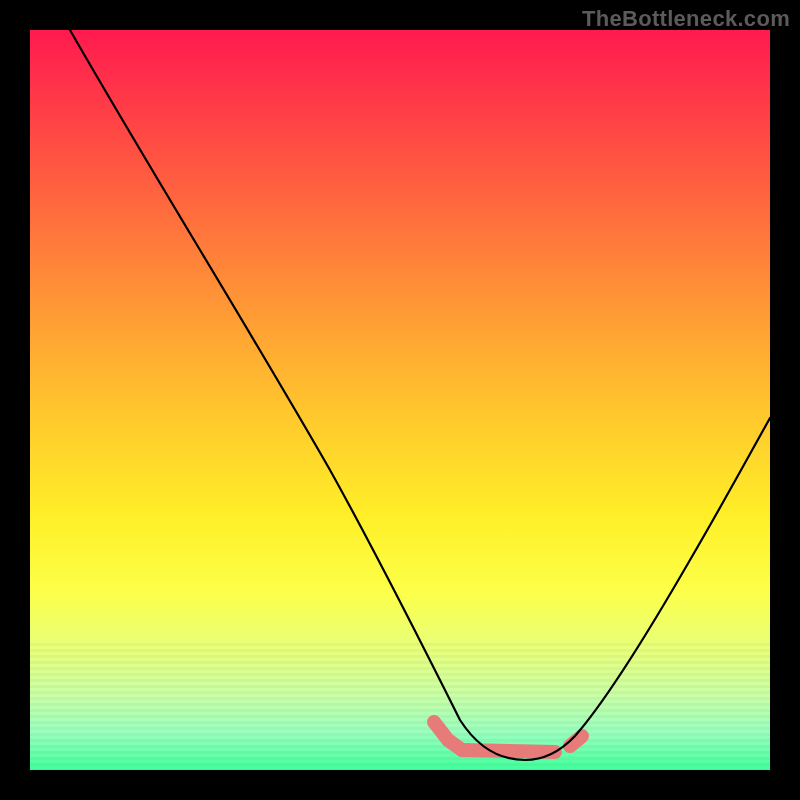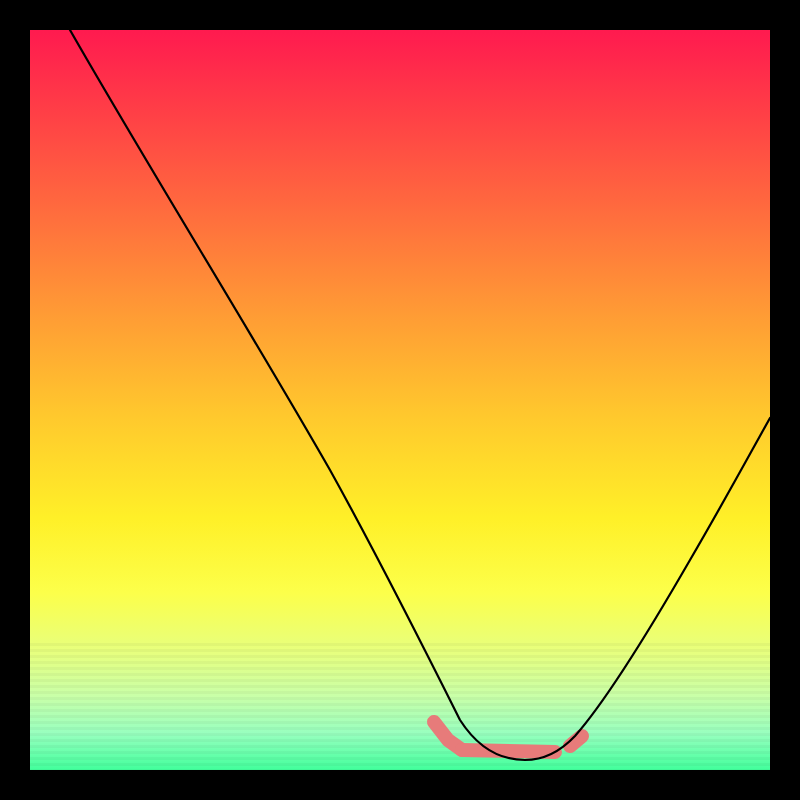--- a/index.html
+++ b/index.html
@@ -89,20 +89,21 @@
     stroke-width: 14;
     stroke-linecap: round;
     stroke-linejoin: round;
   }
 </style>
 </head>
 <body>
 
 <div class="stage">
 
+  <div class="watermark">TheBottleneck.com</div>
 
   <div class="plot-area">
     <div class="gradient"></div>
     <div class="bands"></div>
 
     <svg class="overlay" viewBox="0 0 740 740" preserveAspectRatio="none">
 
       <g>
 
         <path class="coral-stroke" d="M 404 692  L 418 710  L 432 720"></path>

